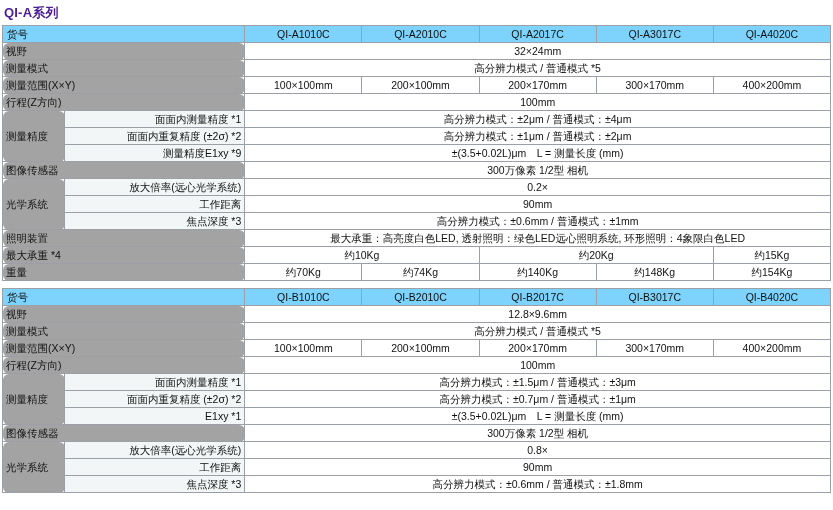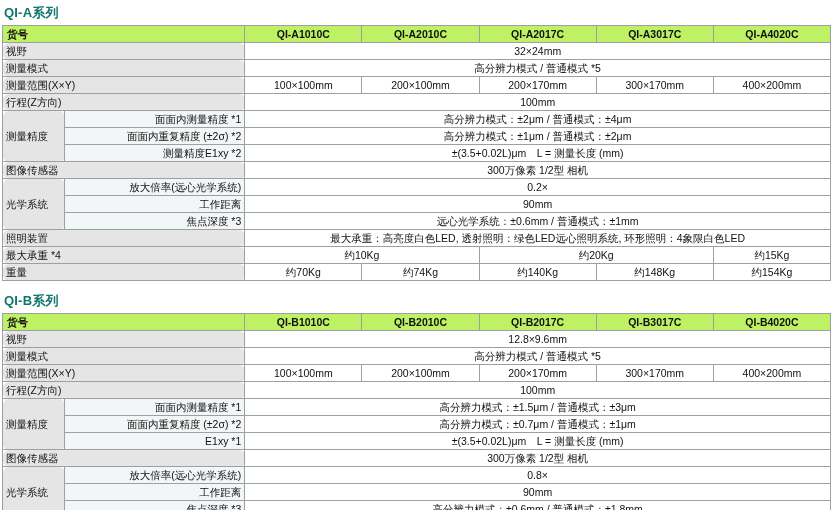--- a/index.html
+++ b/index.html
@@ -5,48 +5,48 @@
   html,body{margin:0;padding:0;background:#ffffff;}
   body{
     width:833px;height:510px;
     font-family:"Liberation Sans","DejaVu Sans",sans-serif;
     font-size:11px;color:#111;
     -webkit-font-smoothing:antialiased;
   }
   .page{width:833px;height:510px;position:relative;overflow:hidden;}
   .section{padding:0 0 0 0;}
   .sec-title{
-    font-size:13px;font-weight:bold;color:#0f766e;
+    font-size:13px;font-weight:bold;color:#4c1d95;
     padding:4px 0 3px 4px;letter-spacing:0.2px;
   }
   table.spec{
     border-collapse:collapse;
     width:829px;
     margin-left:2px;
     table-layout:fixed;
   }
   table.spec td{
     border:1px solid #9aa0a6;
     font-size:10.5px;
     padding:1px 3px;
     height:14px;
     line-height:13px;
     color:#111;
     overflow:hidden;
     white-space:nowrap;
   }
   .hdr td{
-    background:#bef264;
-    font-weight:bold;
+    background:#7dd3fc;
+    font-weight:normal;
     text-align:center;
     height:17px;
     font-size:11px;
   }
   .lbl{
-    background:#e5e5e5;
+    background:#a3a3a3;
     padding-left:4px;
     font-size:10.5px;
     border-radius:6px;
   }
   .sub{
     background:#f2f6f6;
     padding-left:6px;
     font-size:10px;
     text-align:right;
   }
@@ -109,41 +109,41 @@
         <tr>
           <td rowspan="3" class="lbl grp-label">测量精度</td>
           <td class="sub">面面内测量精度 *1</td>
           <td colspan="5" class="c">高分辨力模式：±2μm / 普通模式：±4μm</td>
         </tr>
         <tr>
           <td class="sub">面面内重复精度 (±2σ) *2</td>
           <td colspan="5" class="c">高分辨力模式：±1μm / 普通模式：±2μm</td>
         </tr>
         <tr>
-          <td class="sub">测量精度E1xy *2</td>
+          <td class="sub">测量精度E1xy *9</td>
           <td colspan="5" class="c">±(3.5+0.02L)μm　L = 测量长度 (mm)</td>
         </tr>
 
         <tr>
           <td colspan="2" class="lbl">图像传感器</td>
           <td colspan="5" class="c">300万像素 1/2型 相机</td>
         </tr>
 
         <tr>
           <td rowspan="3" class="lbl grp-label">光学系统</td>
           <td class="sub">放大倍率(远心光学系统)</td>
           <td colspan="5" class="c">0.2×</td>
         </tr>
         <tr>
           <td class="sub">工作距离</td>
           <td colspan="5" class="c">90mm</td>
         </tr>
         <tr>
           <td class="sub">焦点深度 *3</td>
-          <td colspan="5" class="c">远心光学系统：±0.6mm / 普通模式：±1mm</td>
+          <td colspan="5" class="c">高分辨力模式：±0.6mm / 普通模式：±1mm</td>
         </tr>
 
         <tr>
           <td colspan="2" class="lbl">照明装置</td>
           <td colspan="5" class="c">最大承重：高亮度白色LED, 透射照明：绿色LED远心照明系统, 环形照明：4象限白色LED</td>
         </tr>
 
         <tr>
           <td colspan="2" class="lbl">最大承重 *4</td>
           <td colspan="2" class="c">约10Kg</td>
@@ -159,21 +159,20 @@
           <td class="c">约148Kg</td>
           <td class="c">约154Kg</td>
         </tr>
       </tbody>
     </table>
   </div>
 
   <div class="spacer"></div>
 
   <div class="section">
-    <div class="sec-title">QI-B系列</div>
     <table class="spec">
       <colgroup>
         <col style="width:62px">
           <col style="width:180px">
         <col style="width:117px">
           <col style="width:117px">
           <col style="width:117px">
           <col style="width:117px">
           <col style="width:117px">
       </colgroup>

